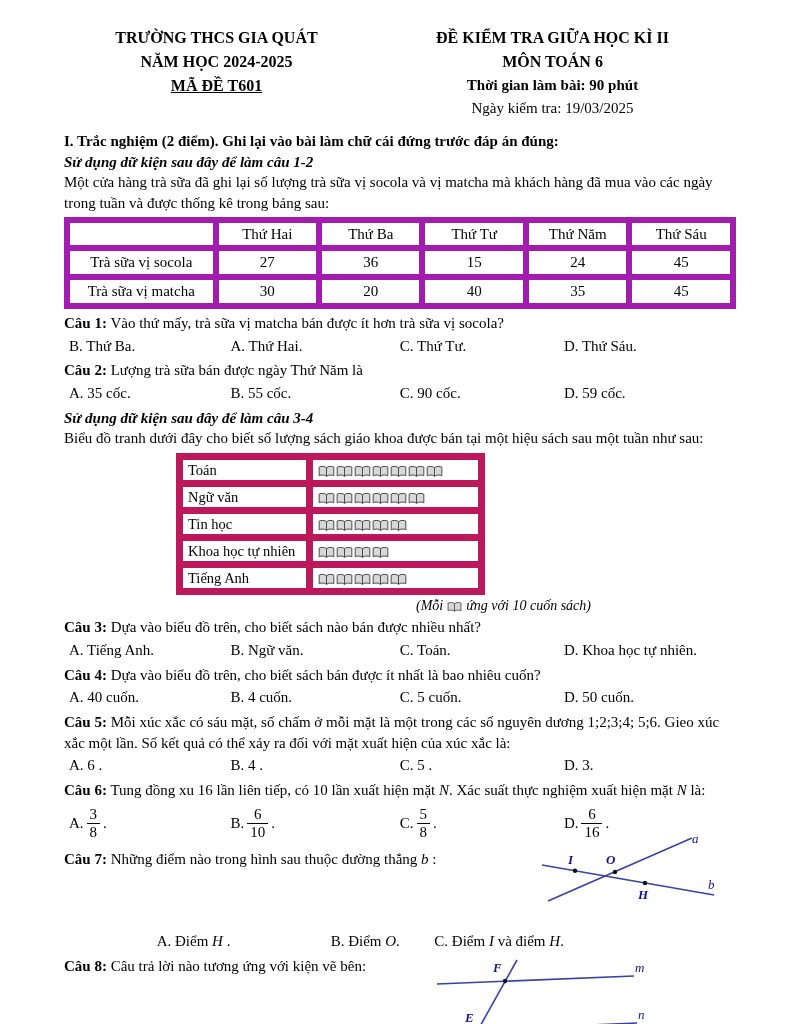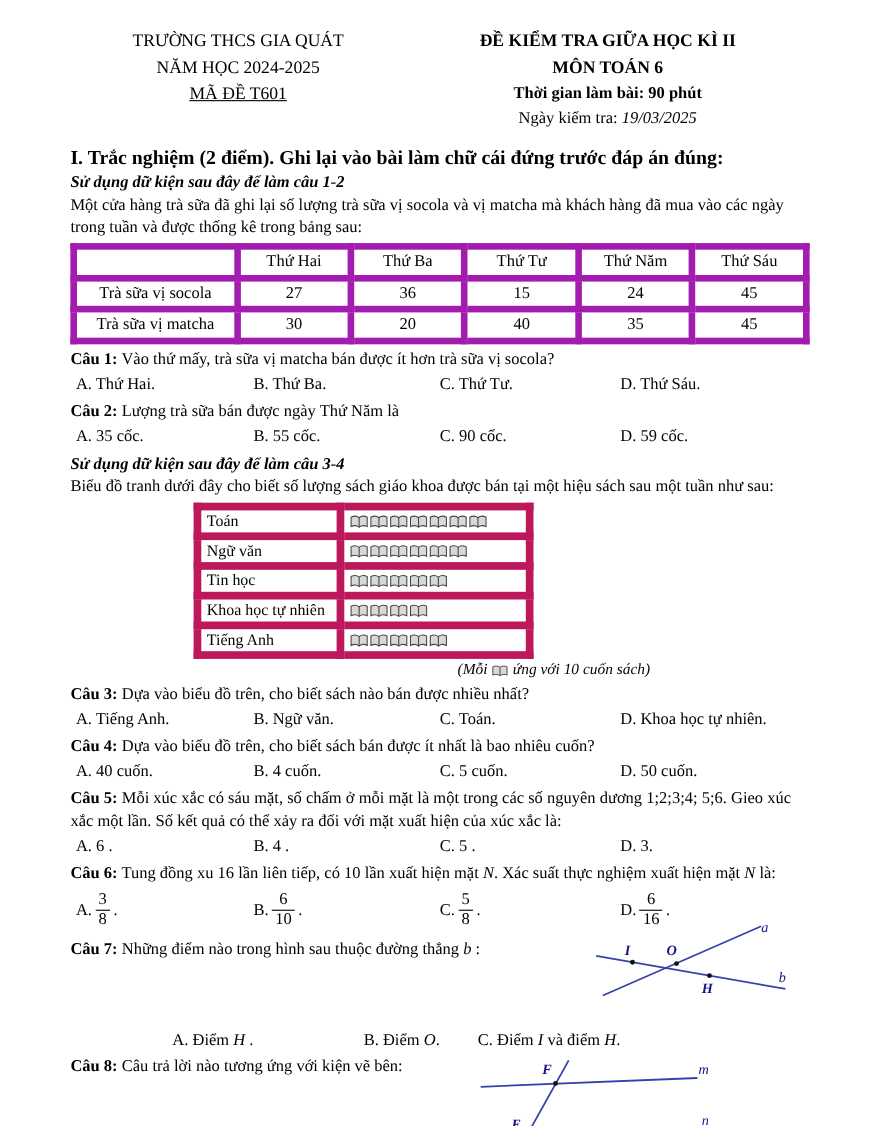--- a/index.html
+++ b/index.html
@@ -4,31 +4,31 @@
 <style>
   * { box-sizing: border-box; }
   html,body { margin:0; padding:0; }
   body {
     width:792px; height:1024px; background:#fff; color:#000;
     font-family:"Liberation Serif","DejaVu Serif",serif;
     font-size:15px; line-height:1.38;
   }
   .page { padding:26px 56px 20px 64px; width:792px; height:1024px; }
   .b { font-weight:bold; }
-  .i { font-style:italic; }
+  .i { }
   .mvar { font-style:italic; }
 
   
   .header { display:flex; }
-  .h-left { width:305px; text-align:center; font-weight:normal; font-size:16px; line-height:1.5; }
+  .h-left { width:305px; text-align:center; font-weight:bold; font-size:16px; line-height:1.5; }
   .h-right { flex:1; text-align:center; font-size:16px; line-height:1.5; }
   .h-right .sm { font-size:15px; }
   .exam-code { text-decoration:underline; }
 
-  .section-heading { margin-top:12px; font-weight:bold; font-size:18px; }
+  .section-heading { margin-top:12px; font-weight:bold; font-size:15px; }
   .hint { font-weight:bold; font-style:italic; }
   .para { margin:0; }
 
   
   .data-table { width:100%; border-collapse:collapse; table-layout:fixed; margin:3px 0 4px 0; }
   .data-table td, .data-table th { border:6px solid #a21caf; padding:1px 5px; text-align:center; font-weight:normal; font-size:15px; height:21px; }
   .data-table .rowlabel { text-align:center; }
   .data-table col.c0 { width:22.3%; }
   .data-table col.cd { width:15.54%; }
 
@@ -139,22 +139,22 @@
       </tr>
     </tbody>
   </table>
 
   <div class="question">
     <div class="q-text">
       <span class="b">Câu 1:</span>
       <span>Vào thứ mấy, trà sữa vị matcha bán được ít hơn trà sữa vị socola?</span>
     </div>
     <div class="options">
+      <span class="opt">B. Thứ Ba.</span>
       <span class="opt">A. Thứ Hai.</span>
-      <span class="opt">B. Thứ Ba.</span>
       <span class="opt">C. Thứ Tư.</span>
       <span class="opt">D. Thứ Sáu.</span>
     </div>
   </div>
 
   <div class="question">
     <div class="q-text">
       <span class="b">Câu 2:</span>
       <span>Lượng trà sữa bán được ngày Thứ Năm là</span>
     </div>

